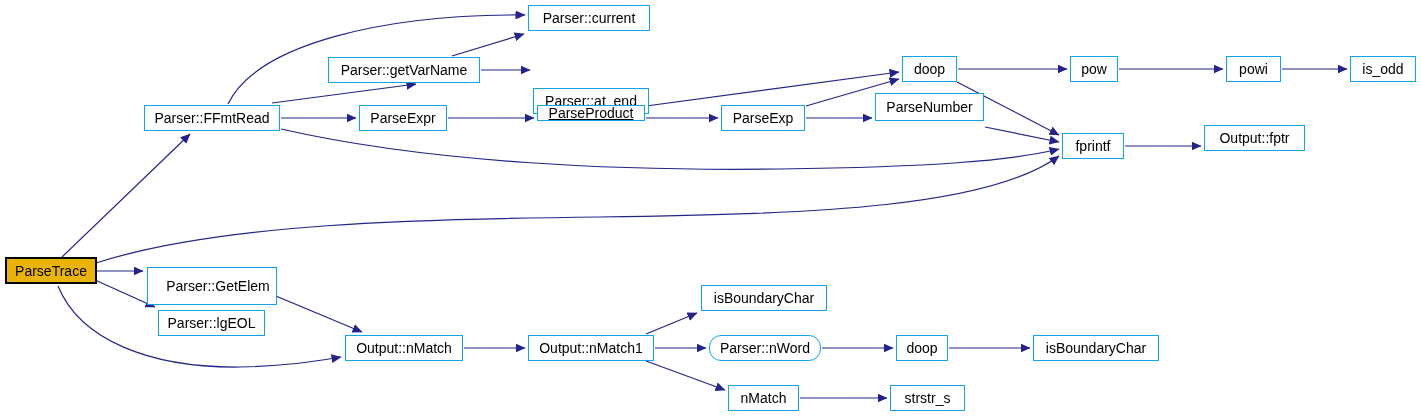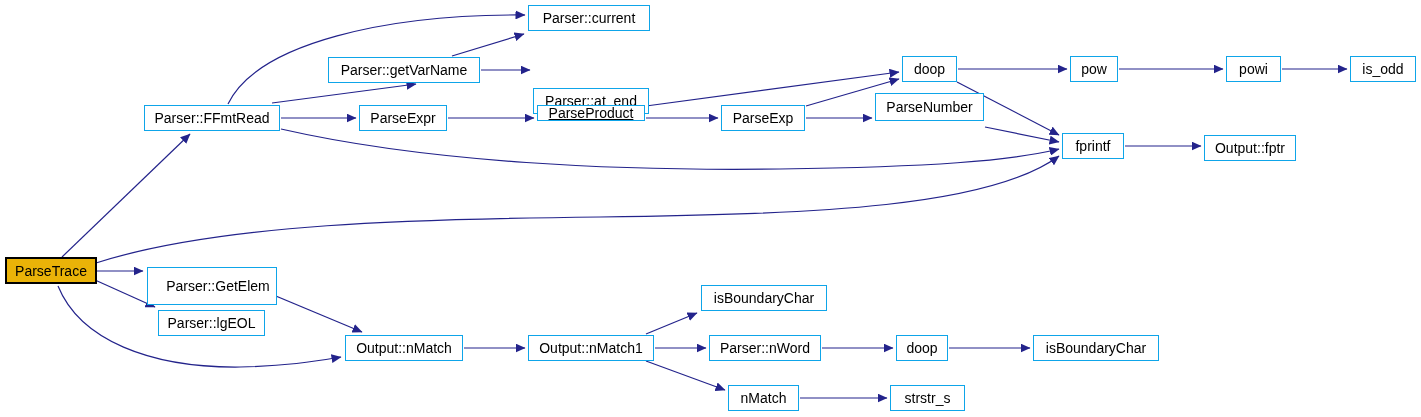--- a/index.html
+++ b/index.html
@@ -88,25 +88,25 @@
       <div class="node" style="left: 533px; top: 40px; width: 116px; height: 26px; margin-top: 48px;">Parser::at_end</div>
       <div class="node" style="left: 359px; top: 105px; width: 88px; height: 26px;">ParseExpr</div>
       <div class="node" style="left: 537px; top: 105px; width: 108px; height: 16px; text-decoration: underline;">ParseProduct</div>
       <div class="node" style="left: 721px; top: 105px; width: 84px; height: 26px;">ParseExp</div>
       <div class="node" style="left: 875px; top: 93px; width: 109px; height: 28px;">ParseNumber</div>
       <div class="node" style="left: 902px; top: 56px; width: 55px; height: 26px;">doop</div>
       <div class="node" style="left: 1070px; top: 56px; width: 48px; height: 26px;">pow</div>
       <div class="node" style="left: 1226px; top: 56px; width: 55px; height: 26px;">powi</div>
       <div class="node" style="left: 1350px; top: 56px; width: 66px; height: 26px;">is_odd</div>
       <div class="node" style="left: 1062px; top: 133px; width: 62px; height: 26px;">fprintf</div>
-      <div class="node" style="left: 1204px; top: 135px; width: 92px; height: 26px;">Output::fptr</div>
+      <div class="node" style="left: 1204px; top: 125px; width: 101px; height: 26px;">Output::fptr</div>
       <div class="node" style="left: 147px; top: 267px; width: 130px; height: 38px; padding-left: 12px;">Parser::GetElem</div>
       <div class="node" style="left: 158px; top: 310px; width: 107px; height: 26px;">Parser::lgEOL</div>
       <div class="node" style="left: 345px; top: 335px; width: 118px; height: 26px;">Output::nMatch</div>
       <div class="node" style="left: 528px; top: 335px; width: 126px; height: 26px;">Output::nMatch1</div>
       <div class="node" style="left: 701px; top: 285px; width: 126px; height: 26px;">isBoundaryChar</div>
-      <div class="node" style="left: 709px; top: 335px; width: 112px; height: 26px;">Parser::nWord</div>
+      <div class="node" style="left: 709px; top: 335px; width: 112px; height: 26px; border-radius: 12px;">Parser::nWord</div>
       <div class="node" style="left: 896px; top: 335px; width: 52px; height: 26px;">doop</div>
       <div class="node" style="left: 1033px; top: 335px; width: 126px; height: 26px;">isBoundaryChar</div>
       <div class="node" style="left: 728px; top: 385px; width: 71px; height: 26px;">nMatch</div>
       <div class="node" style="left: 890px; top: 385px; width: 75px; height: 26px;">strstr_s</div>
     </div>
 </div>
 
 </body></html>

